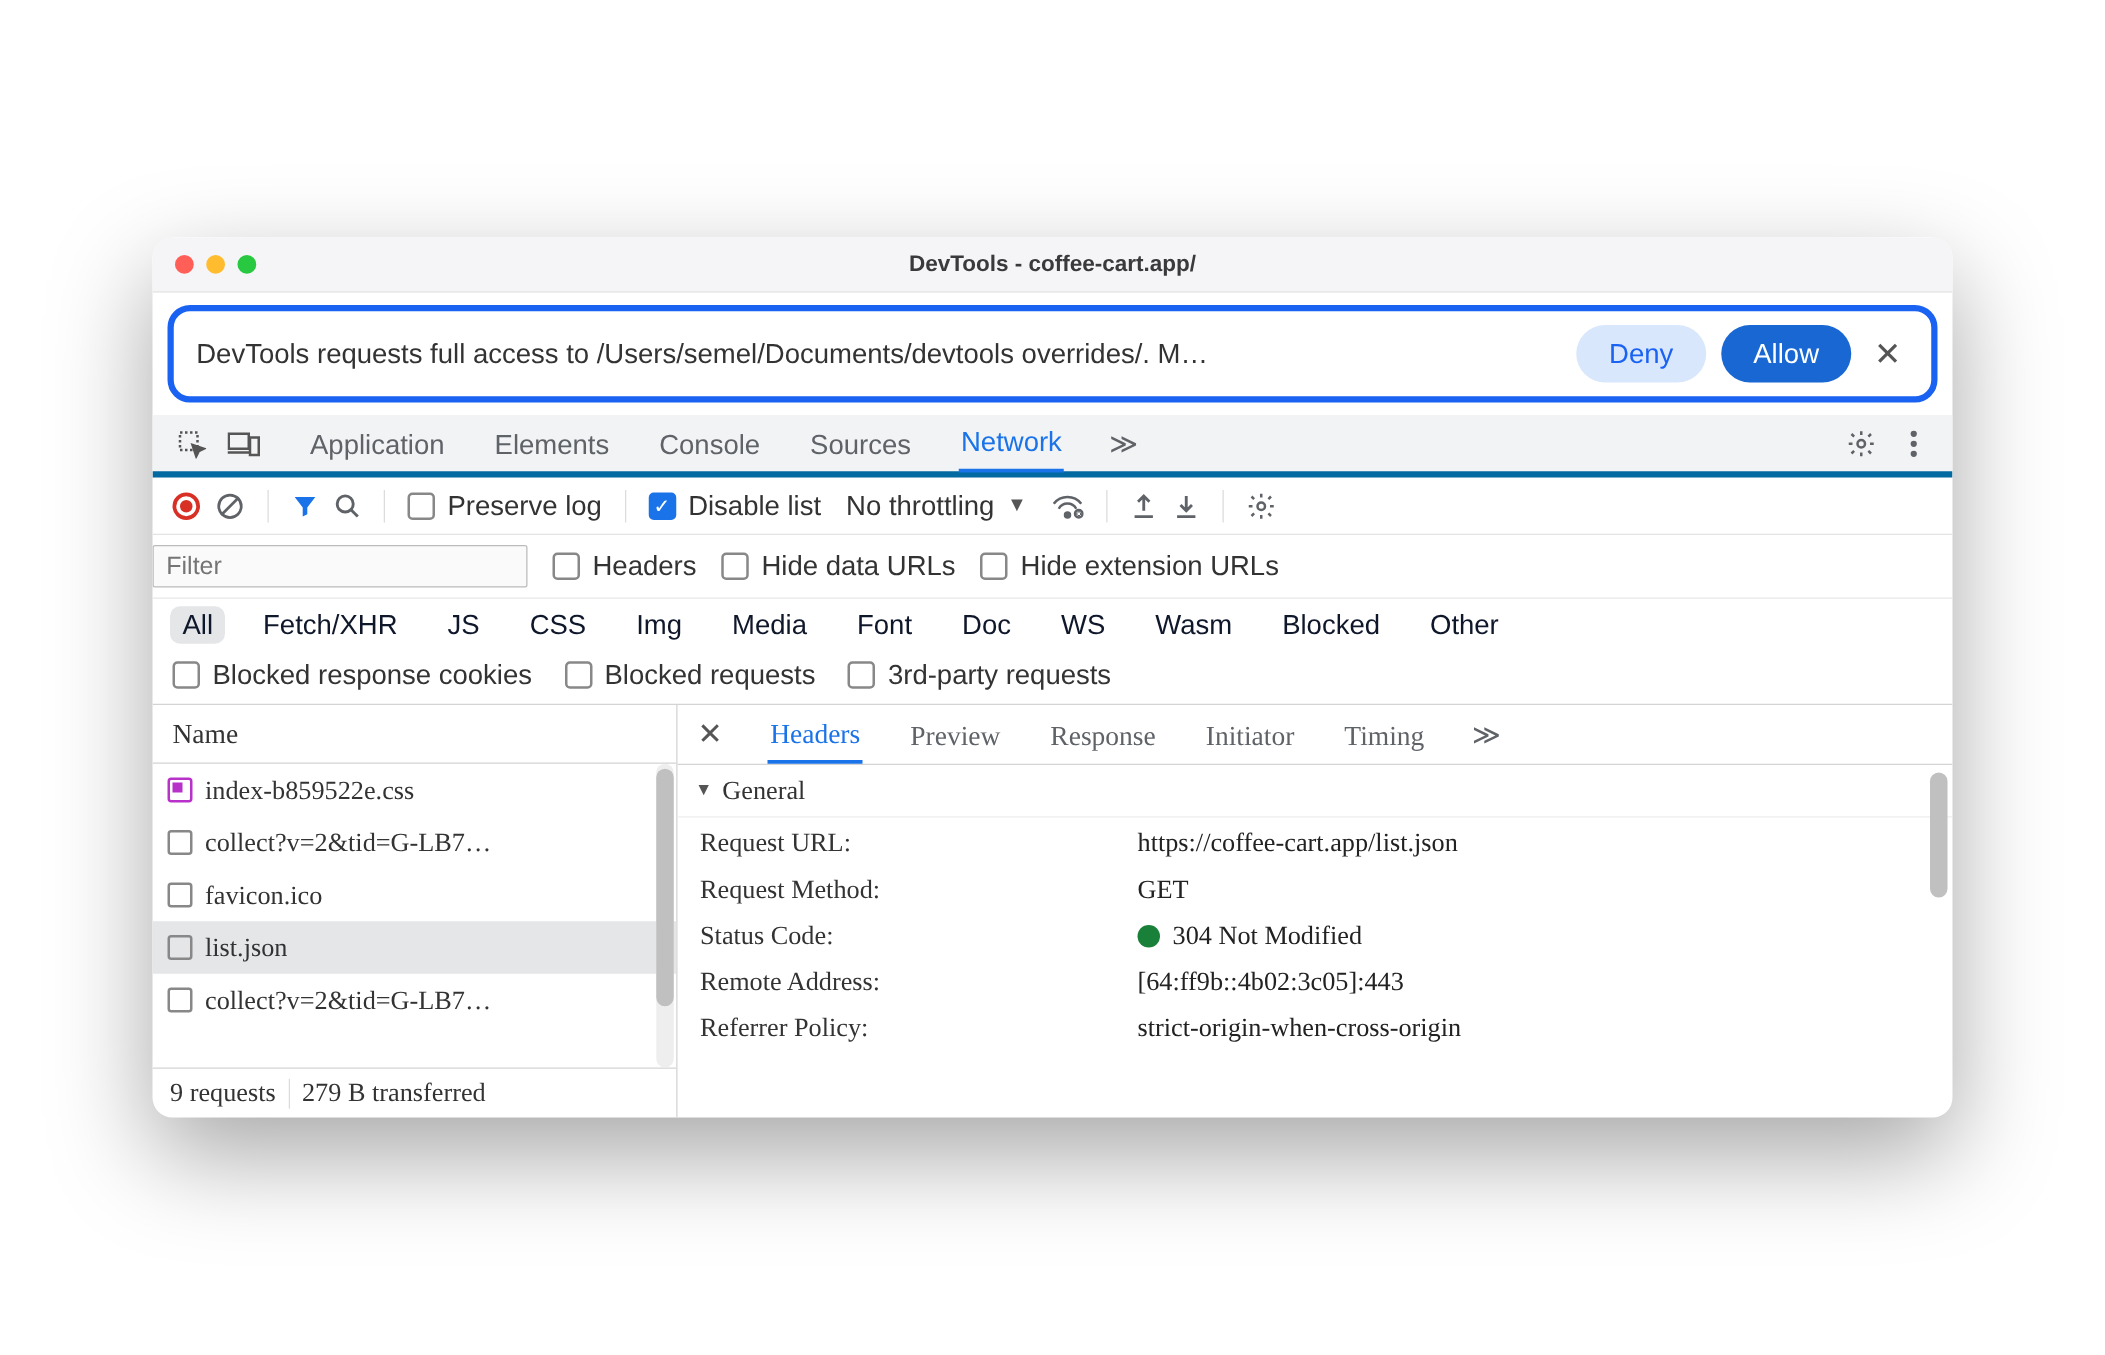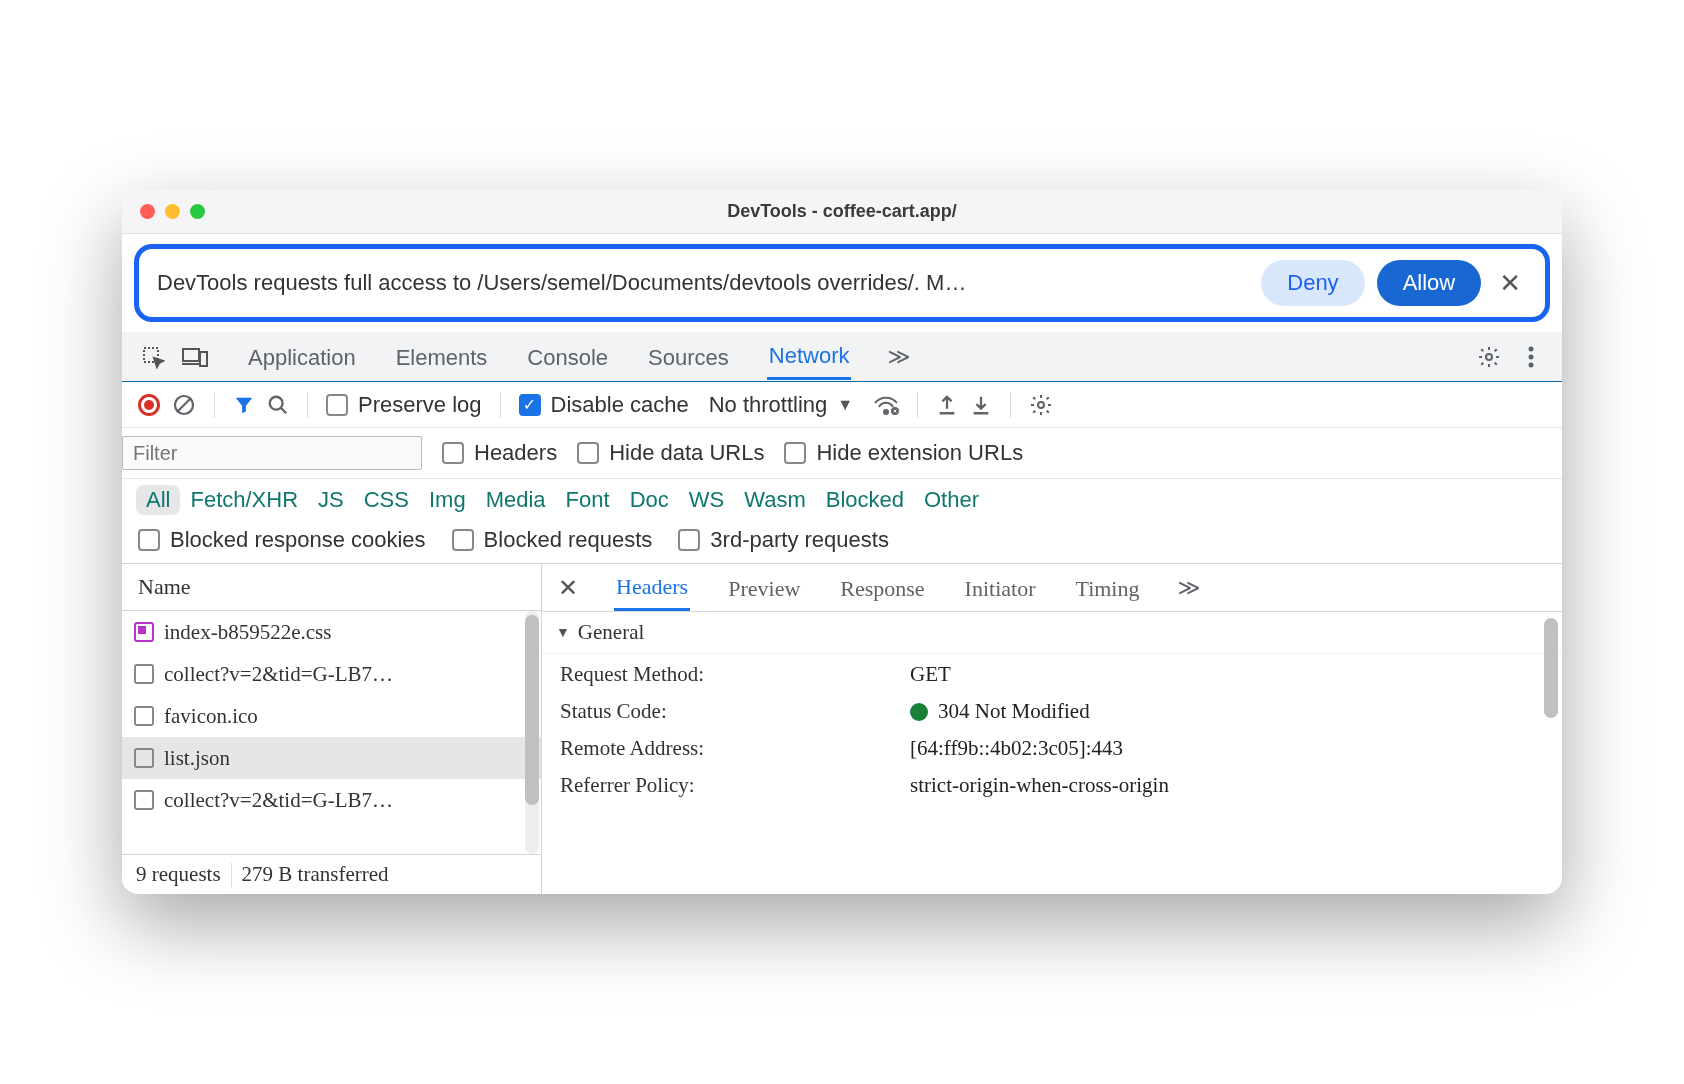--- a/index.html
+++ b/index.html
@@ -50,21 +50,21 @@
   }
   .perm-text { flex: 1; font-size: 22px; color: #333; white-space: nowrap; overflow: hidden; text-overflow: ellipsis; }
   .btn {
     border: none; border-radius: 28px; font-size: 22px; padding: 10px 26px; cursor: pointer;
   }
   .btn-deny { background: #d9e7fd; color: #1a62f2; }
   .btn-allow { background: #1967d2; color: #fff; }
   .perm-close { font-size: 26px; color: #555; cursor: pointer; padding: 0 6px; }
 
   .tabbar {
-    height: 50px; background: #f1f3f4; border-bottom: 1px solid #0369a1;
+    height: 50px; background: #f1f3f4; border-bottom: 5px solid #0369a1;
     display: flex; align-items: center; padding: 0 14px; gap: 8px;
   }
   .tb-icon { width: 34px; height: 34px; display: flex; align-items: center; justify-content: center; color: #555; cursor: pointer; }
   .tabs { display: flex; gap: 36px; margin-left: 26px; flex: 1; align-items: center; }
   .tab { font-size: 22px; color: #5f6368; cursor: pointer; padding: 10px 2px 8px 2px; }
   .tab.active { color: #1a73e8; border-bottom: 3px solid #1a73e8; }
   .chev { color: #5f6368; font-size: 22px; cursor: pointer; }
   .gear { color: #5f6368; cursor: pointer; }
 
   .toolbar {
@@ -87,21 +87,21 @@
 
   .filterbar {
     padding: 8px 0; display: flex; align-items: center; gap: 20px; font-size: 22px; color: #333;
     border-bottom: 1px solid #e8e8e8;
   }
   .filter-input {
     width: 300px; height: 34px; border: 1px solid #bbb; border-radius: 2px; padding: 0 10px;
     font-size: 20px; background: #fafafa;
   }
   .type-row {
-    padding: 6px 14px; display: flex; align-items: center; font-size: 22px; color: #0f766e;
+    padding: 6px 14px; display: flex; align-items: center; gap: 20px; font-size: 22px; color: #0f172a;
   }
   .type-pill {
     padding: 2px 10px; border-radius: 8px; cursor: pointer;
   }
   .type-pill.active { background: #e4e6e8; }
   .opts-row {
     padding: 6px 16px 10px 16px; display: flex; align-items: center; gap: 26px; font-size: 22px; color: #333;
     border-bottom: 1px solid #d4d4d4;
   }
 
@@ -241,21 +241,21 @@
         </svg>
     </span>
     <span class="sep"></span>
     <div class="toolbar-group">
       <span class="checkbox"></span>
       <span>Preserve log</span>
     </div>
     <span class="sep"></span>
     <div class="toolbar-group">
       <span class="checkbox checked">✓</span>
-      <span>Disable cache</span>
+      <span>Disable list</span>
     </div>
     <div class="toolbar-group select" style="margin-left:8px;">
       <span>No throttling</span>
       <span class="caret-down">▼</span>
     </div>
     <span style="margin-left:8px;">
       <svg width="26" height="22" viewBox="0 0 26 22" fill="none" stroke="#5f6368" stroke-width="2">
           <path d="M2 9a14 14 0 0 1 22 0"></path>
           <path d="M6 13a8 8 0 0 1 14 0"></path>
           <circle cx="13" cy="18" r="2" fill="#5f6368"></circle>
@@ -372,20 +372,24 @@
         <span class="dtab">Initiator</span>
         <span class="dtab">Timing</span>
         <span class="chev">≫</span>
       </div>
       <div class="detail-section-hdr">
         <span class="tri">▼</span>
         <span>General</span>
       </div>
       <div class="kv">
         <div class="kv-row">
+          <span class="kv-key">Request URL:</span>
+          <span class="kv-val">https://coffee-cart.app/list.json</span>
+        </div>
+        <div class="kv-row">
           <span class="kv-key">Request Method:</span>
           <span class="kv-val">GET</span>
         </div>
         <div class="kv-row">
           <span class="kv-key">Status Code:</span>
           <span class="kv-val">
             <span class="status-dot"></span>
             <span>304 Not Modified</span>
           </span>
         </div>

